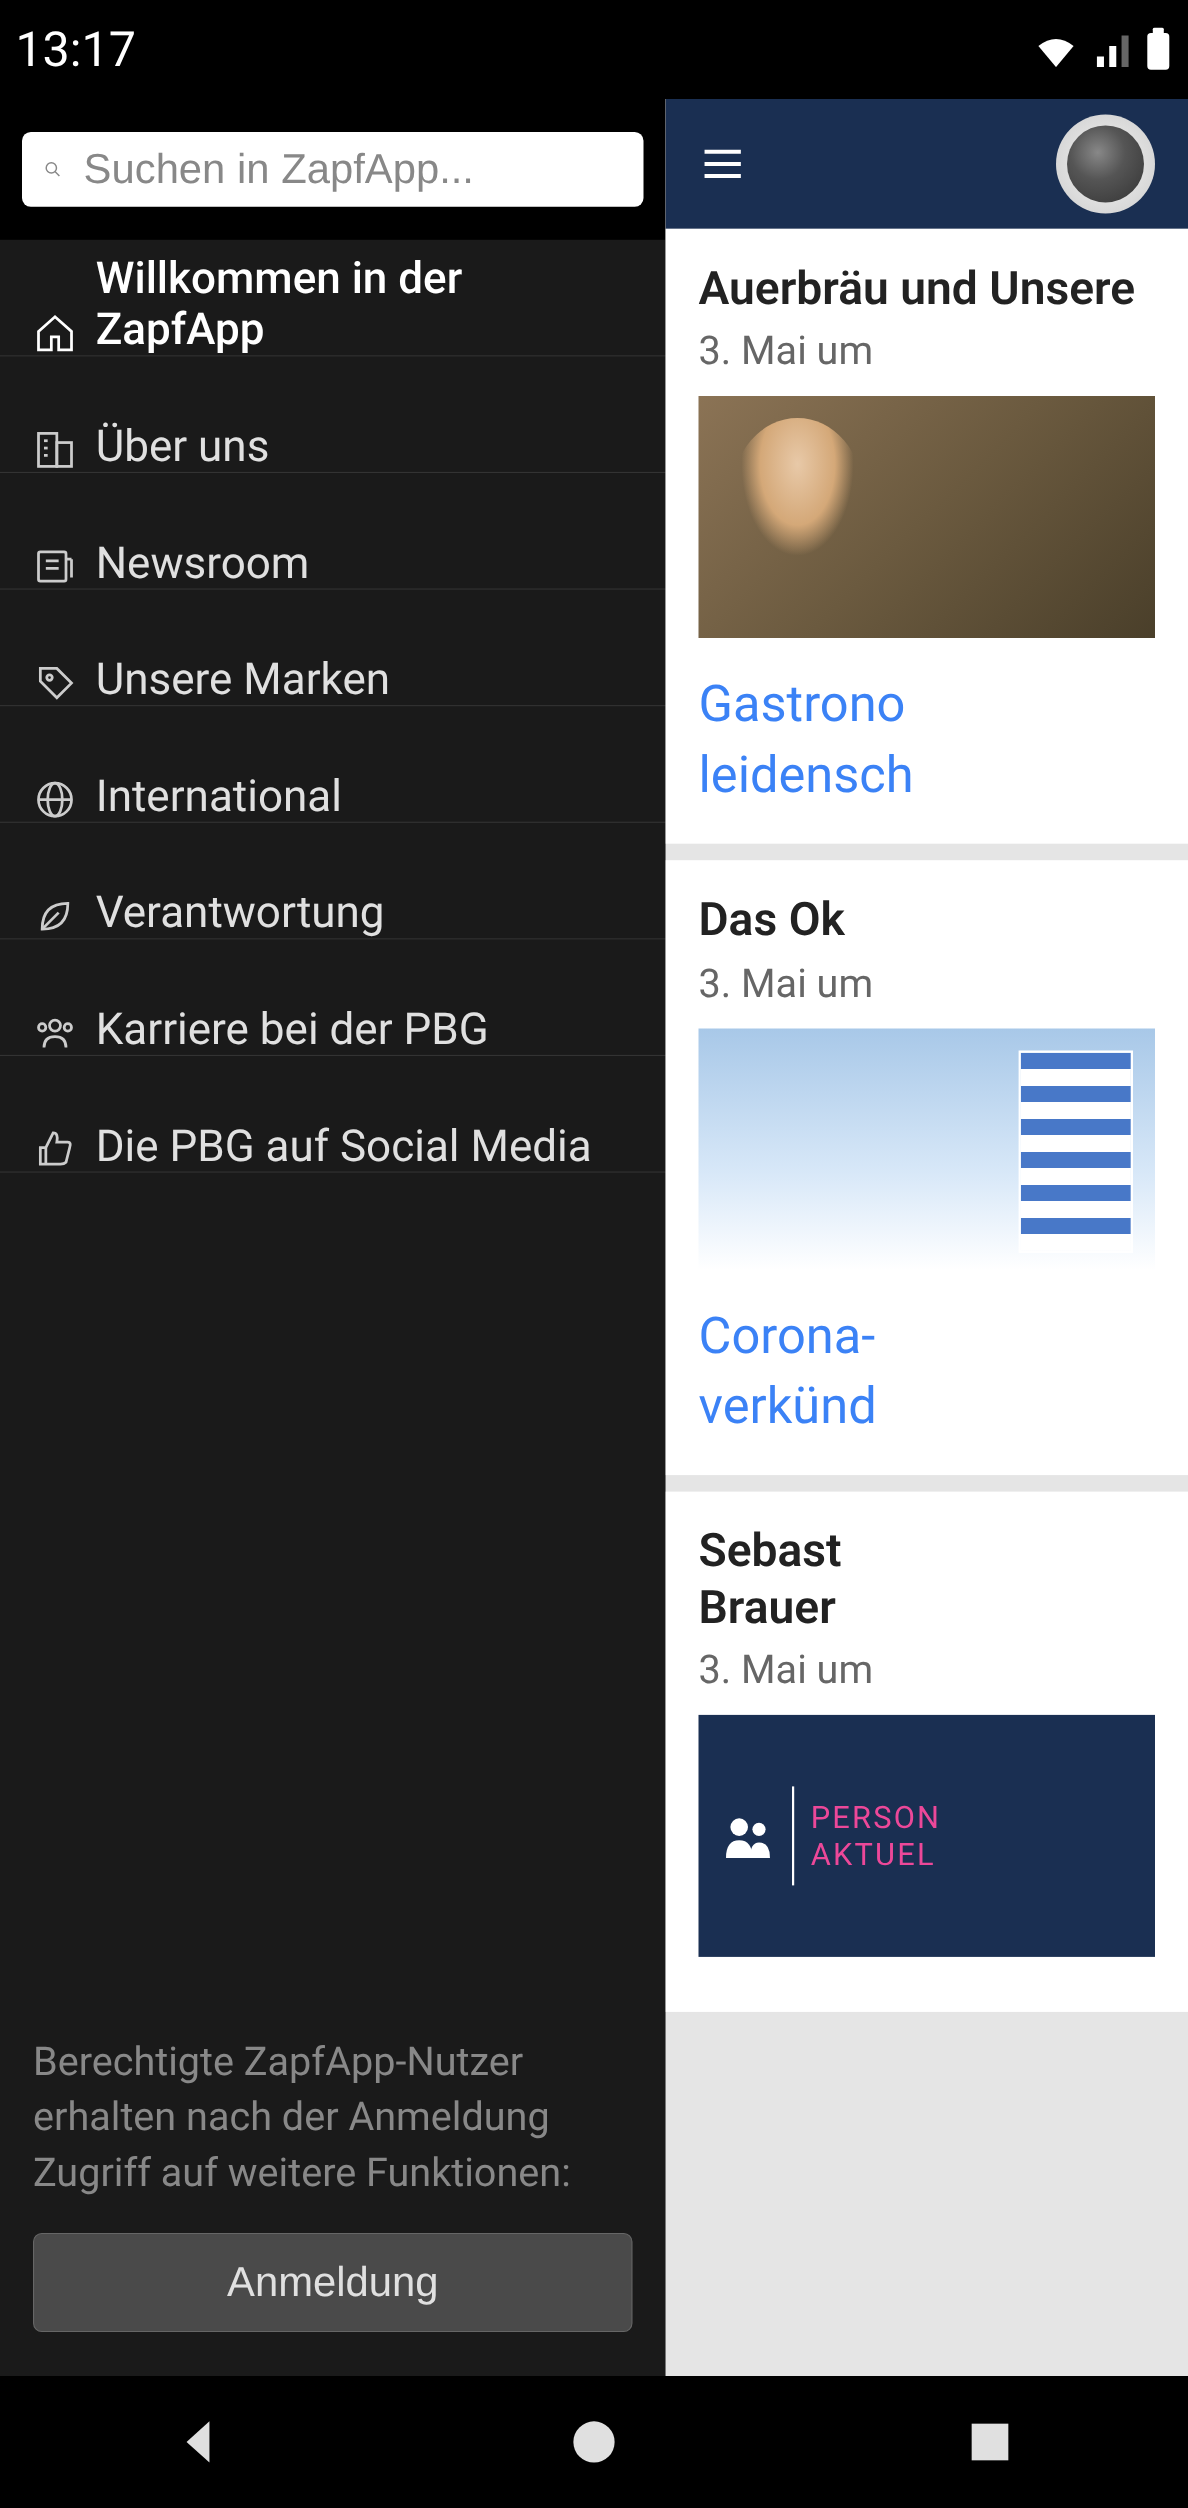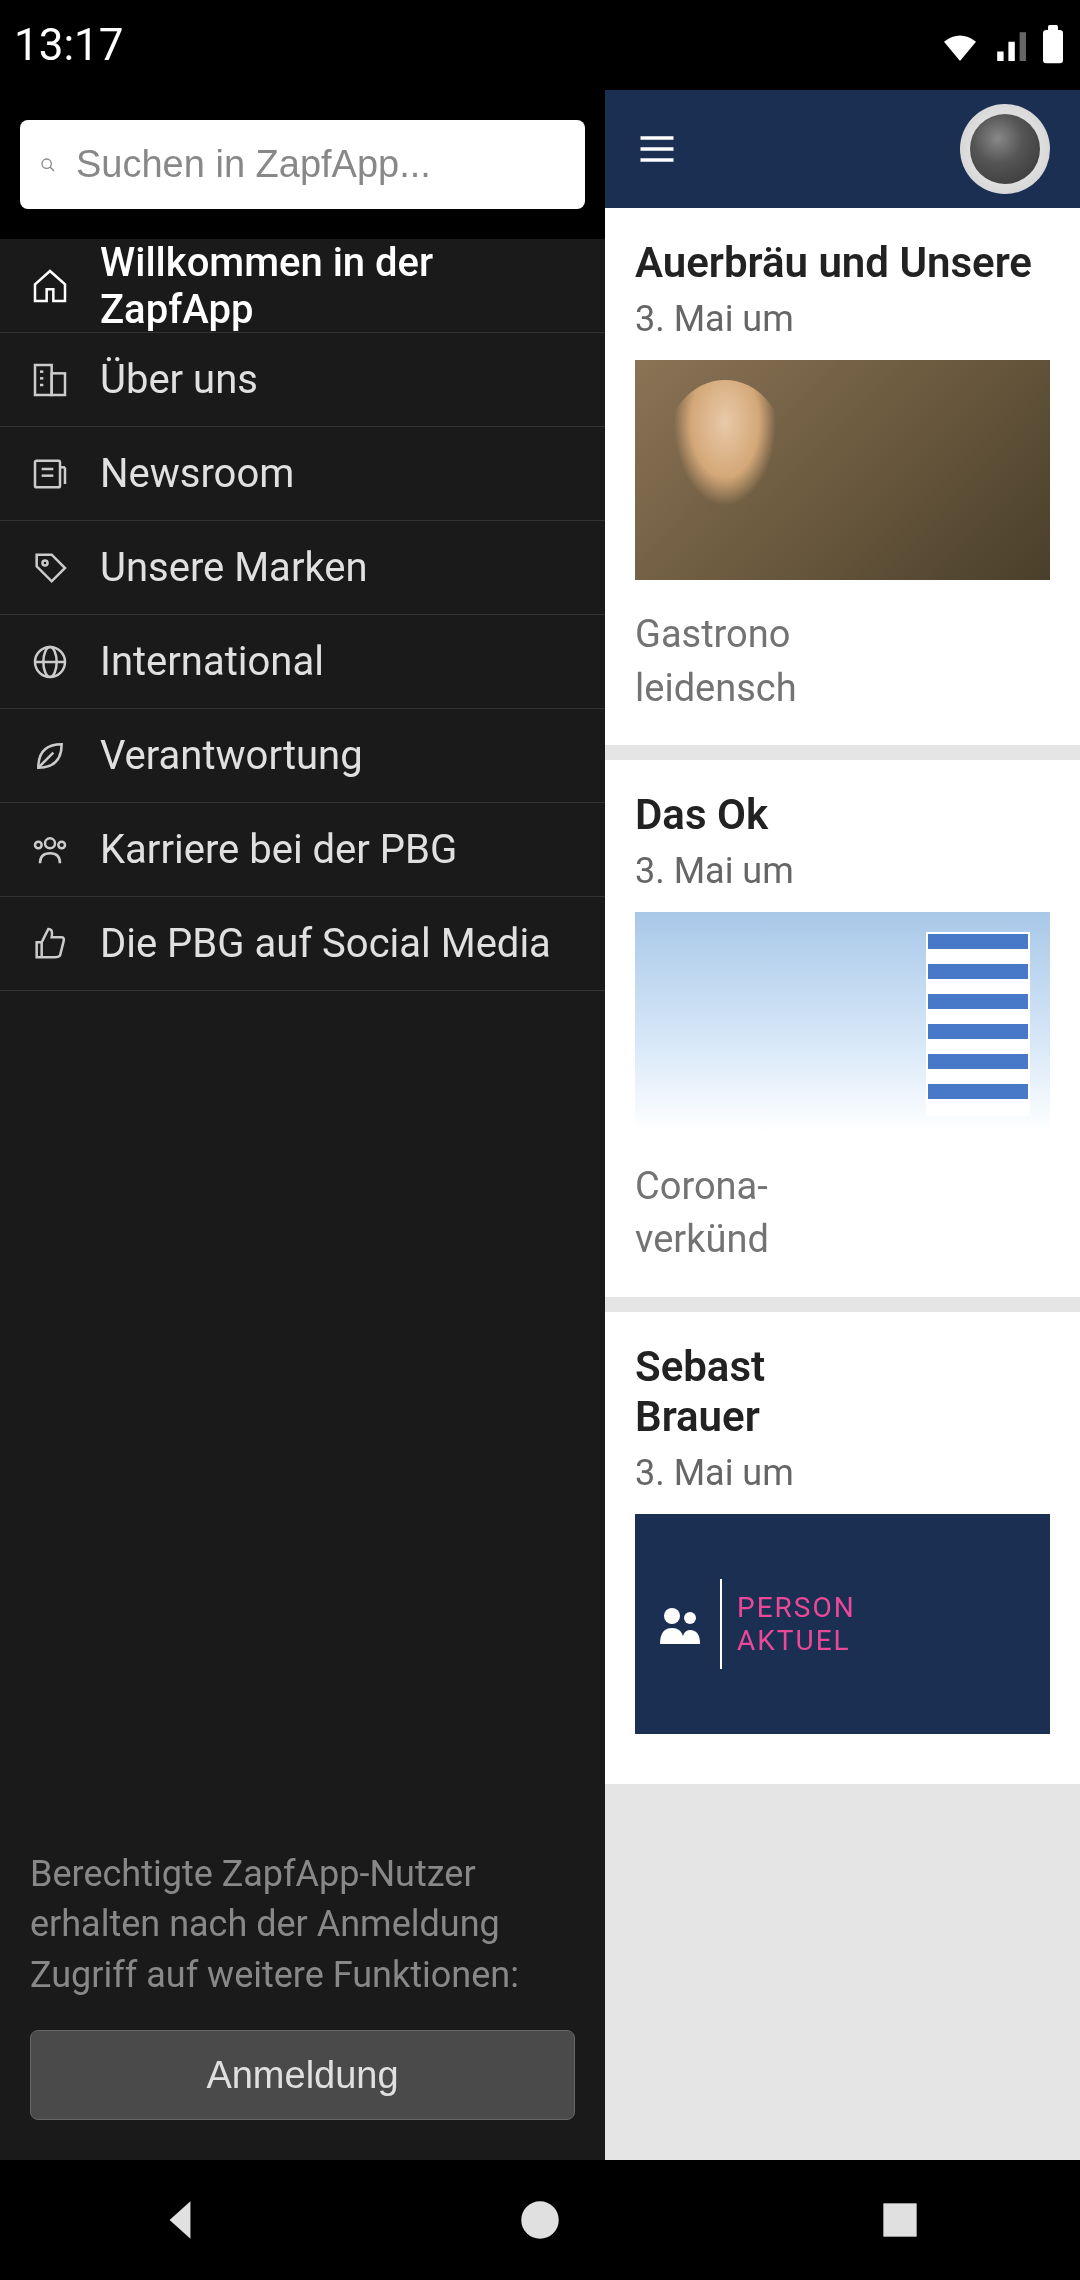--- a/index.html
+++ b/index.html
@@ -39,43 +39,43 @@
       display: flex;
       flex-direction: column;
     }
     .search-wrapper {
       background: #000;
       padding: 30px 20px;
     }
     .search-box {
       background: #fff;
       border-radius: 8px;
-      height: 89px;
+      height: 68px;
       display: flex;
       align-items: center;
       padding: 0 20px;
       gap: 20px;
     }
     .search-icon { width: 36px; height: 36px; fill: #888; }
     .search-input {
       border: none;
       outline: none;
       font-size: 38px;
       color: #666;
       flex: 1;
       background: transparent;
     }
     .search-input::placeholder { color: #888; }
     .nav-list { flex: 1; }
     .nav-item {
       display: flex;
-      align-items: center;
-      gap: 30px;
+      align-items: flex-end;
+      gap: 17px;
       padding: 0 30px;
-      height: 94px;
+      height: 106px;
       border-bottom: 1px solid #333;
       color: #e0e0e0;
       cursor: pointer;
     }
     .nav-item.active { color: #fff; font-weight: 500; }
     .nav-icon { width: 40px; height: 40px; fill: none; stroke: #ccc; stroke-width: 1.5; flex-shrink: 0; }
     .nav-item.active .nav-icon { stroke: #fff; }
     .nav-label { font-size: 40px; }
     .login-section {
       padding: 40px 30px;
@@ -181,22 +181,22 @@
       background: #1a2f52;
       display: flex;
       align-items: center;
       padding-left: 20px;
       gap: 15px;
     }
     .people-icon { width: 50px; height: 40px; fill: #fff; }
     .divider-line { width: 2px; height: 90px; background: #fff; }
     .person-text { color: #ec4899; font-size: 28px; line-height: 1.2; letter-spacing: 2px; }
     .article-summary {
-      font-size: 38px;
-      color: #737373;
+      font-size: 46px;
+      color: #3b82f6;
       line-height: 1.4;
       white-space: nowrap;
       overflow: hidden;
       margin-top: 28px;
     }
     .system-nav {
       position: absolute;
       bottom: 0;
       left: 0;
       right: 0;

